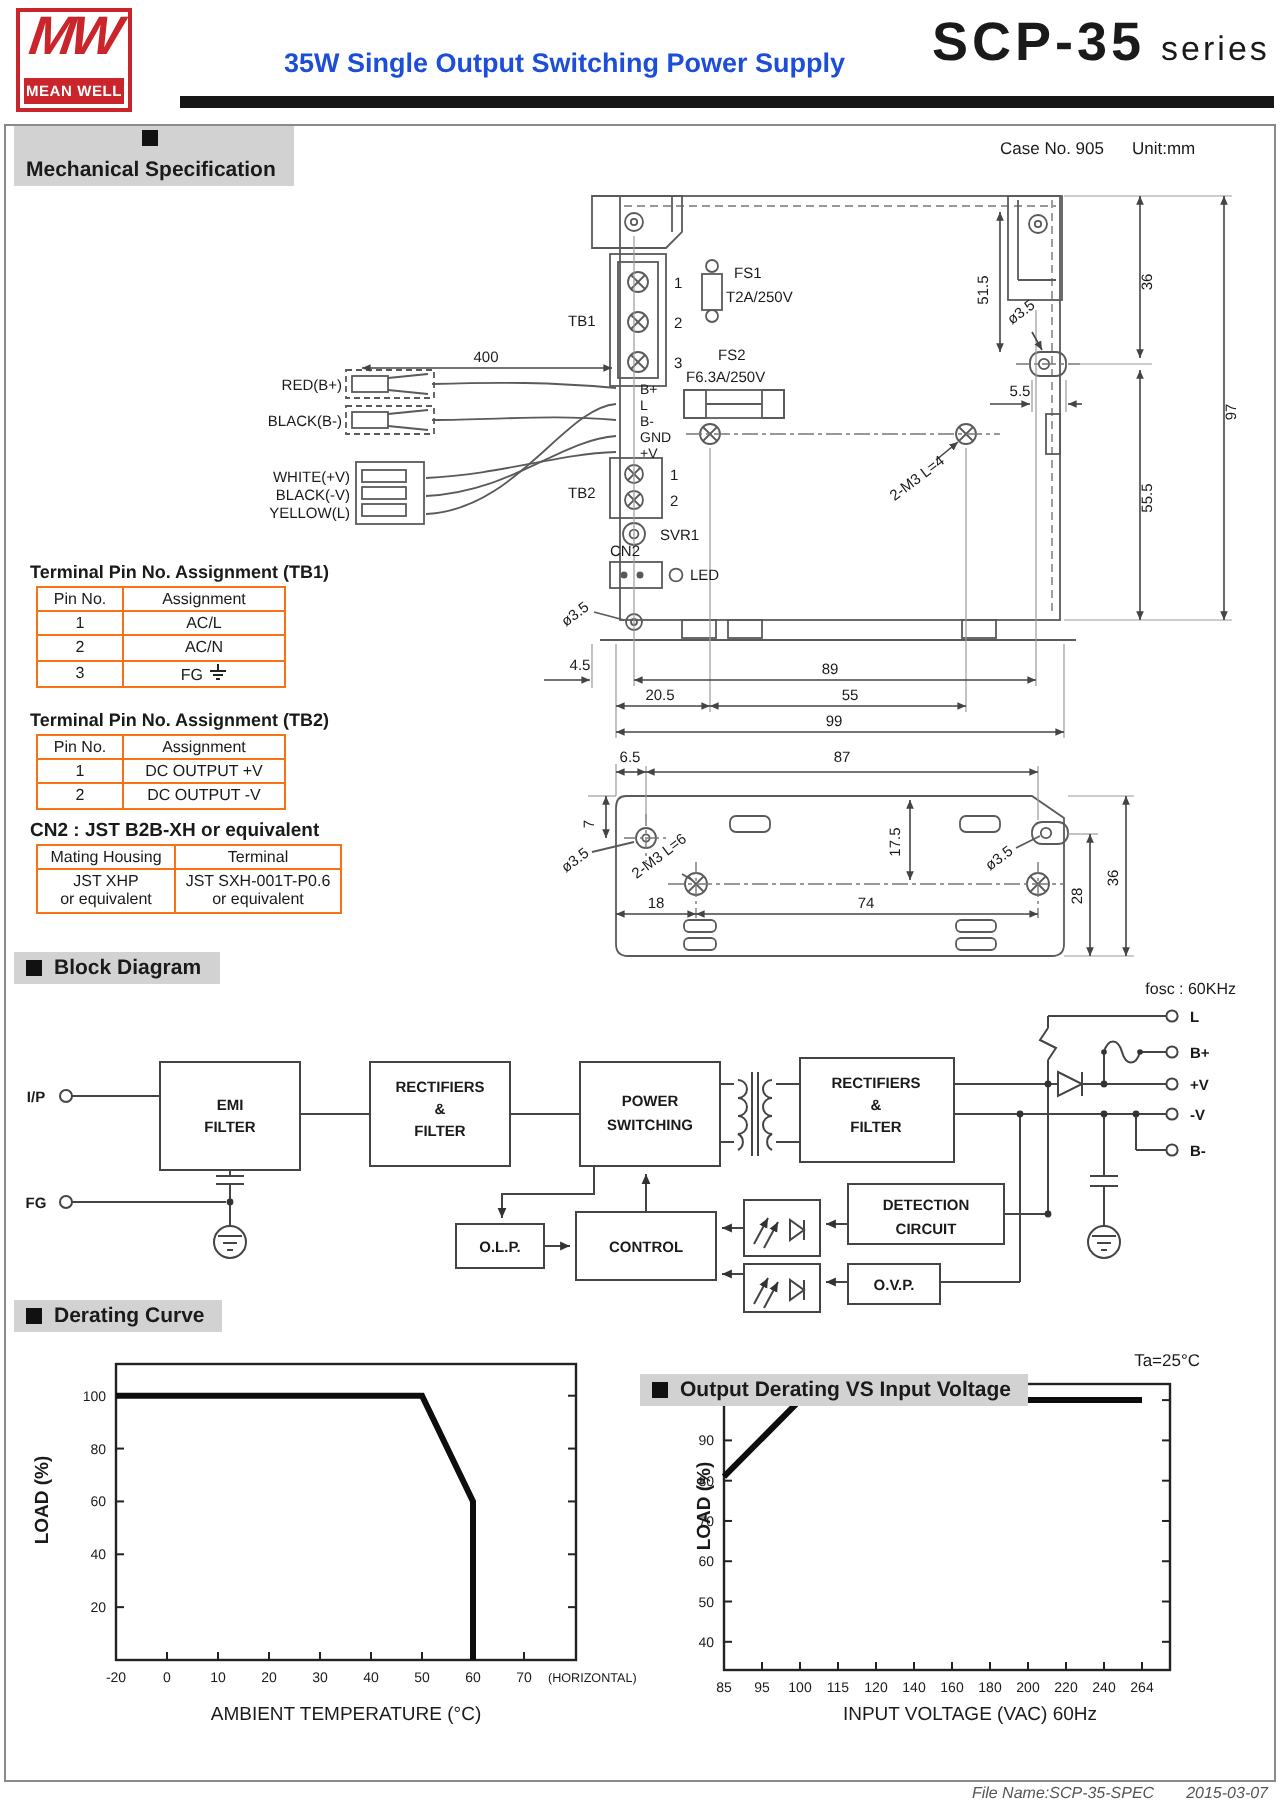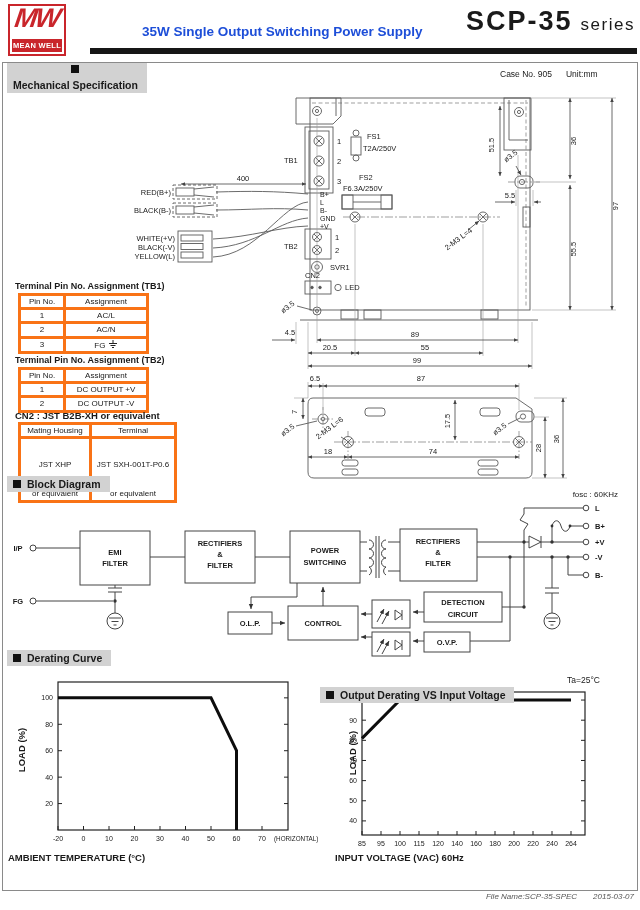--- a/index.html
+++ b/index.html
@@ -19,28 +19,28 @@
   .series-suffix{font-size:17px;font-weight:normal;letter-spacing:1.5px;line-height:1;padding-bottom:2px;}
   .page-border{left:2px;top:62px;width:634px;height:827px;border:1px solid #8a8a8a;z-index:0;}
   
   .chip{background:#d2d2d2;padding:2px 9px 2px 6px;font-weight:bold;font-size:10.5px;
         display:flex;align-items:center;gap:6px;z-index:2;white-space:nowrap;}
   .sq{width:8px;height:8px;background:#111;display:inline-block;}
   .caseno{left:500px;top:69px;font-size:8.5px;display:flex;gap:14px;z-index:2;}
   
   .ttitle{font-weight:bold;font-size:9px;z-index:2;white-space:nowrap;}
   table.ptable{position:absolute;border-collapse:collapse;z-index:2;background:#fff;}
-  table.ptable th,table.ptable td{border:3px solid #f97316;font-size:8px;font-weight:normal;
+  table.ptable th,table.ptable td{border:1px solid #f97316;font-size:8px;font-weight:normal;
         padding:1px 3px;text-align:center;line-height:1.15;}
   td.al,th.al{text-align:left;padding-left:5px;}
-  .cell2{display:block;margin-top:20px;}
+  .cell2{display:block;}
   svg{z-index:1;}
   svg text{font-family:"Liberation Sans",sans-serif;fill:#1a1a1a;}
   
-  .xlabel{font-size:9.5px;font-weight:bold;text-align:left;z-index:2;}
+  .xlabel{font-size:9.5px;font-weight:normal;text-align:center;z-index:2;}
   .ylabel{font-size:9.5px;font-weight:bold;transform:rotate(-90deg);transform-origin:left top;
           text-align:center;width:110px;z-index:2;}
   .annot{font-size:8.5px;text-align:right;z-index:2;}
   .footer{left:420px;top:892px;width:214px;text-align:right;font-size:8px;font-style:italic;
           color:#555;display:flex;justify-content:flex-end;gap:16px;z-index:2;}
 </style>
 </head>
 <body>
 
 <div class="abs page-border"></div>

